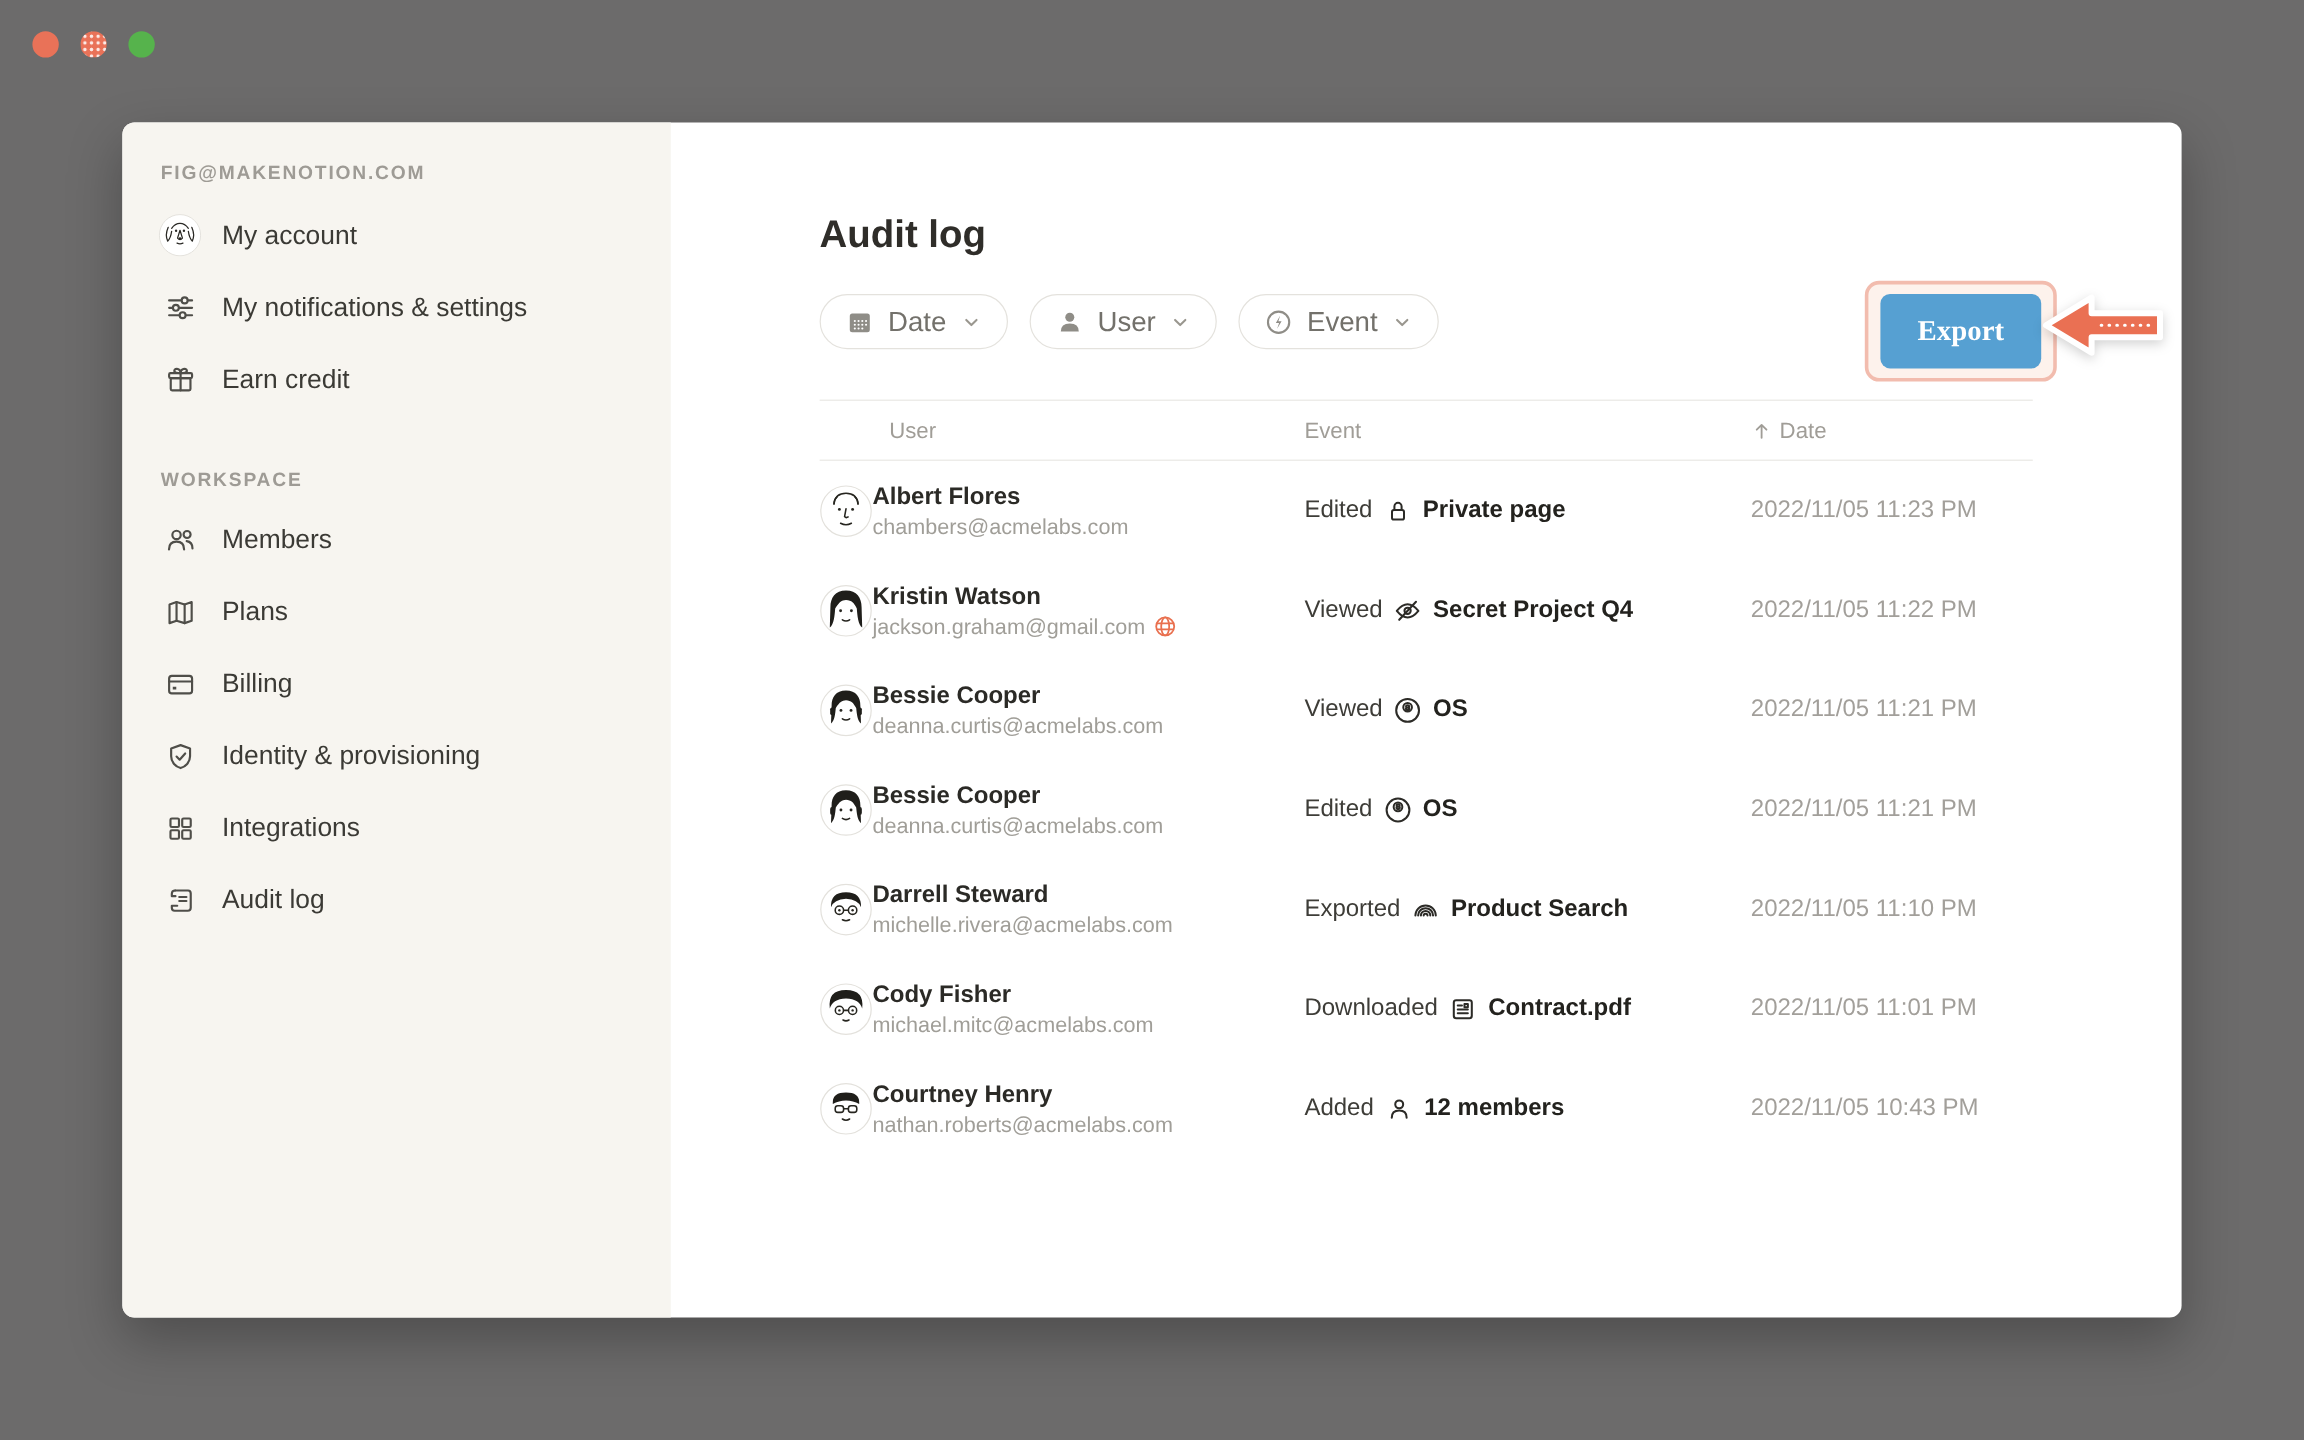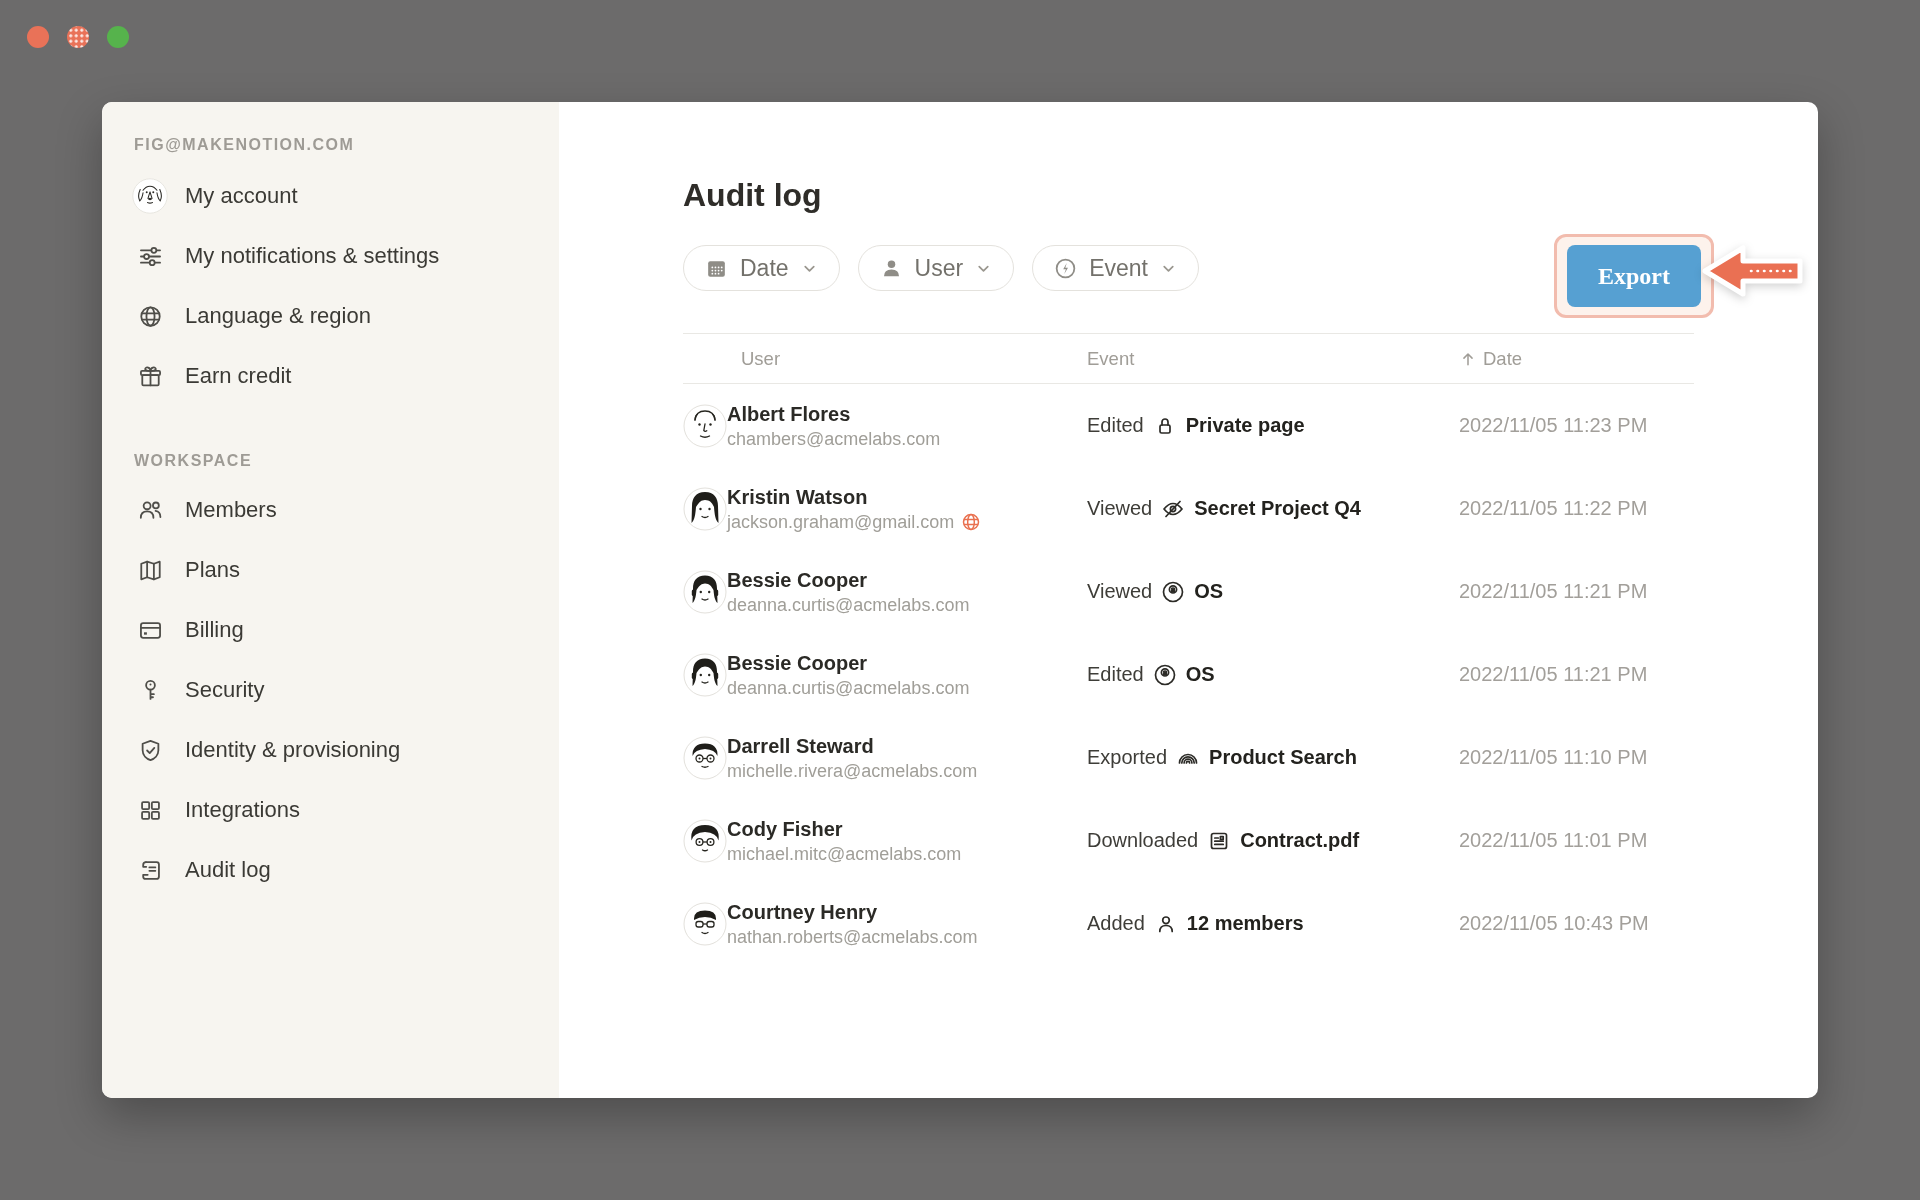--- a/index.html
+++ b/index.html
@@ -127,30 +127,20 @@
             <path d="M3.5 6.5 H20.5 M3.5 12 H20.5 M3.5 17.5 H20.5"></path>
             <circle class="knob" cx="15" cy="6.5" r="2.2"></circle>
             <circle class="knob" cx="8.5" cy="12" r="2.2"></circle>
             <circle class="knob" cx="13.5" cy="17.5" r="2.2"></circle>
           </svg>
         </span>
         <span class="lbl">My notifications &amp; settings</span>
       </div>
 
 
-      <div class="sb-item">
-        <span class="ic">
-          <svg class="si" viewBox="0 0 24 24">
-            <circle cx="12" cy="12" r="8.2"></circle>
-            <ellipse cx="12" cy="12" rx="3.6" ry="8.2"></ellipse>
-            <path d="M4.6 9.3 H19.4 M4.6 14.7 H19.4"></path>
-          </svg>
-        </span>
-        <span class="lbl">Language &amp; region</span>
-      </div>
 
       <div class="sb-item">
         <span class="ic">
           <svg class="si" viewBox="0 0 24 24">
             <rect x="4.7" y="10.8" width="14.6" height="9" rx="1"></rect>
             <rect x="3.5" y="7" width="17" height="3.8" rx="1"></rect>
             <path d="M12 7 V19.8"></path>
             <path d="M12 7 C12 3.8 8 3 7.4 5 C6.9 7 10 7 12 7 Z"></path>
             <path d="M12 7 C12 3.8 16 3 16.6 5 C17.1 7 14 7 12 7 Z"></path>
           </svg>
@@ -187,30 +177,20 @@
         <span class="ic">
           <svg class="si" viewBox="0 0 24 24">
             <rect x="3.5" y="5.5" width="17" height="13" rx="2"></rect>
             <path d="M3.5 9.7 H20.5" stroke-width="2.4"></path>
             <path class="fil" d="M6.2 13.6h2.6v2.1H6.2z"></path>
           </svg>
         </span>
         <span class="lbl">Billing</span>
       </div>
 
-      <div class="sb-item">
-        <span class="ic">
-          <svg class="si" viewBox="0 0 24 24">
-            <circle cx="12" cy="7.3" r="3.9"></circle>
-            <circle cx="12" cy="6.6" r="0.9" class="fil"></circle>
-            <path d="M12 11.2 V19.5 M12 15.3 H15 M12 18 H14.2"></path>
-          </svg>
-        </span>
-        <span class="lbl">Security</span>
-      </div>
 
       <div class="sb-item">
         <span class="ic">
           <svg class="si" viewBox="0 0 24 24">
             <path d="M12 3.5 L19 6 V11.8 C19 16.3 15.6 19.4 12 20.5 C8.4 19.4 5 16.3 5 11.8 V6 Z"></path>
             <path d="M9 12 L11.3 14.3 L15.4 9.7"></path>
           </svg>
         </span>
         <span class="lbl">Identity &amp; provisioning</span>
       </div>

